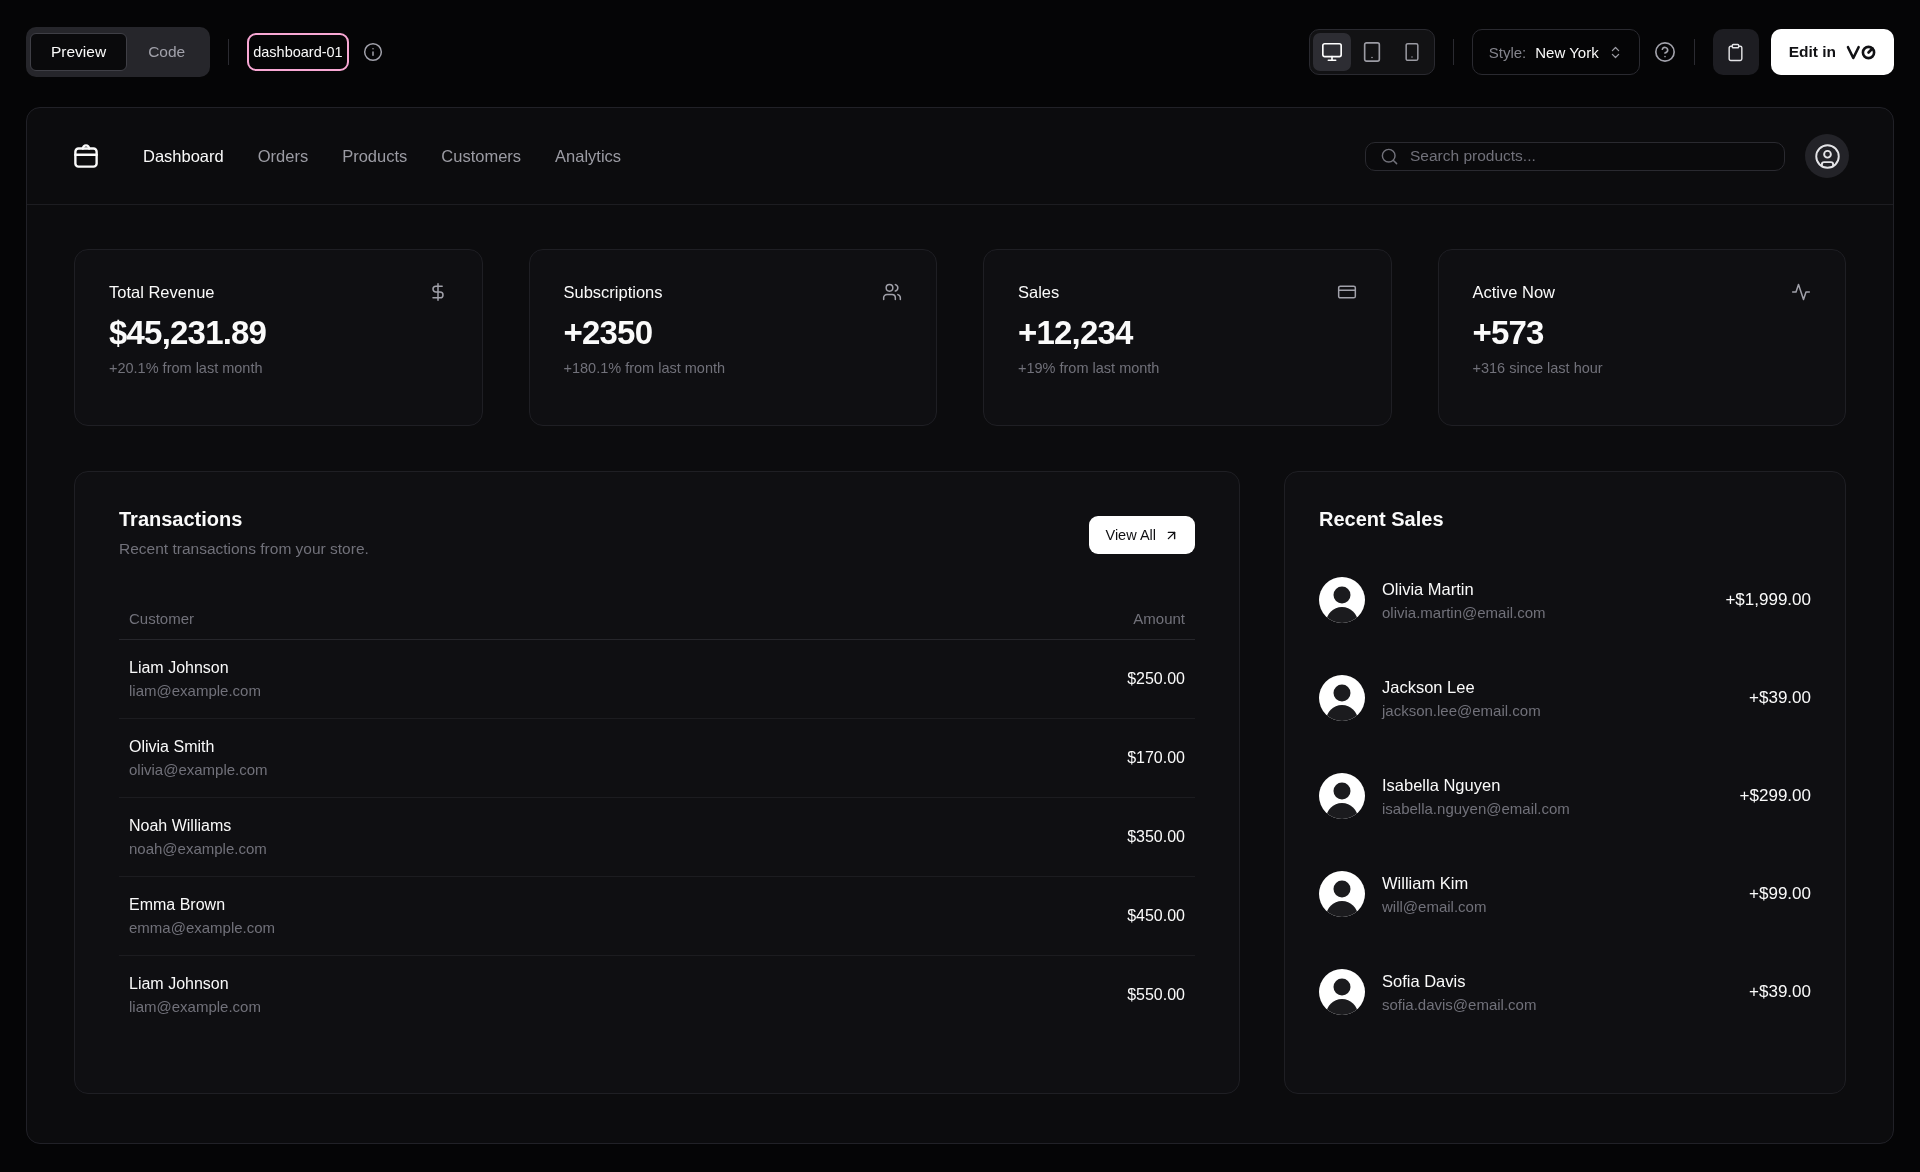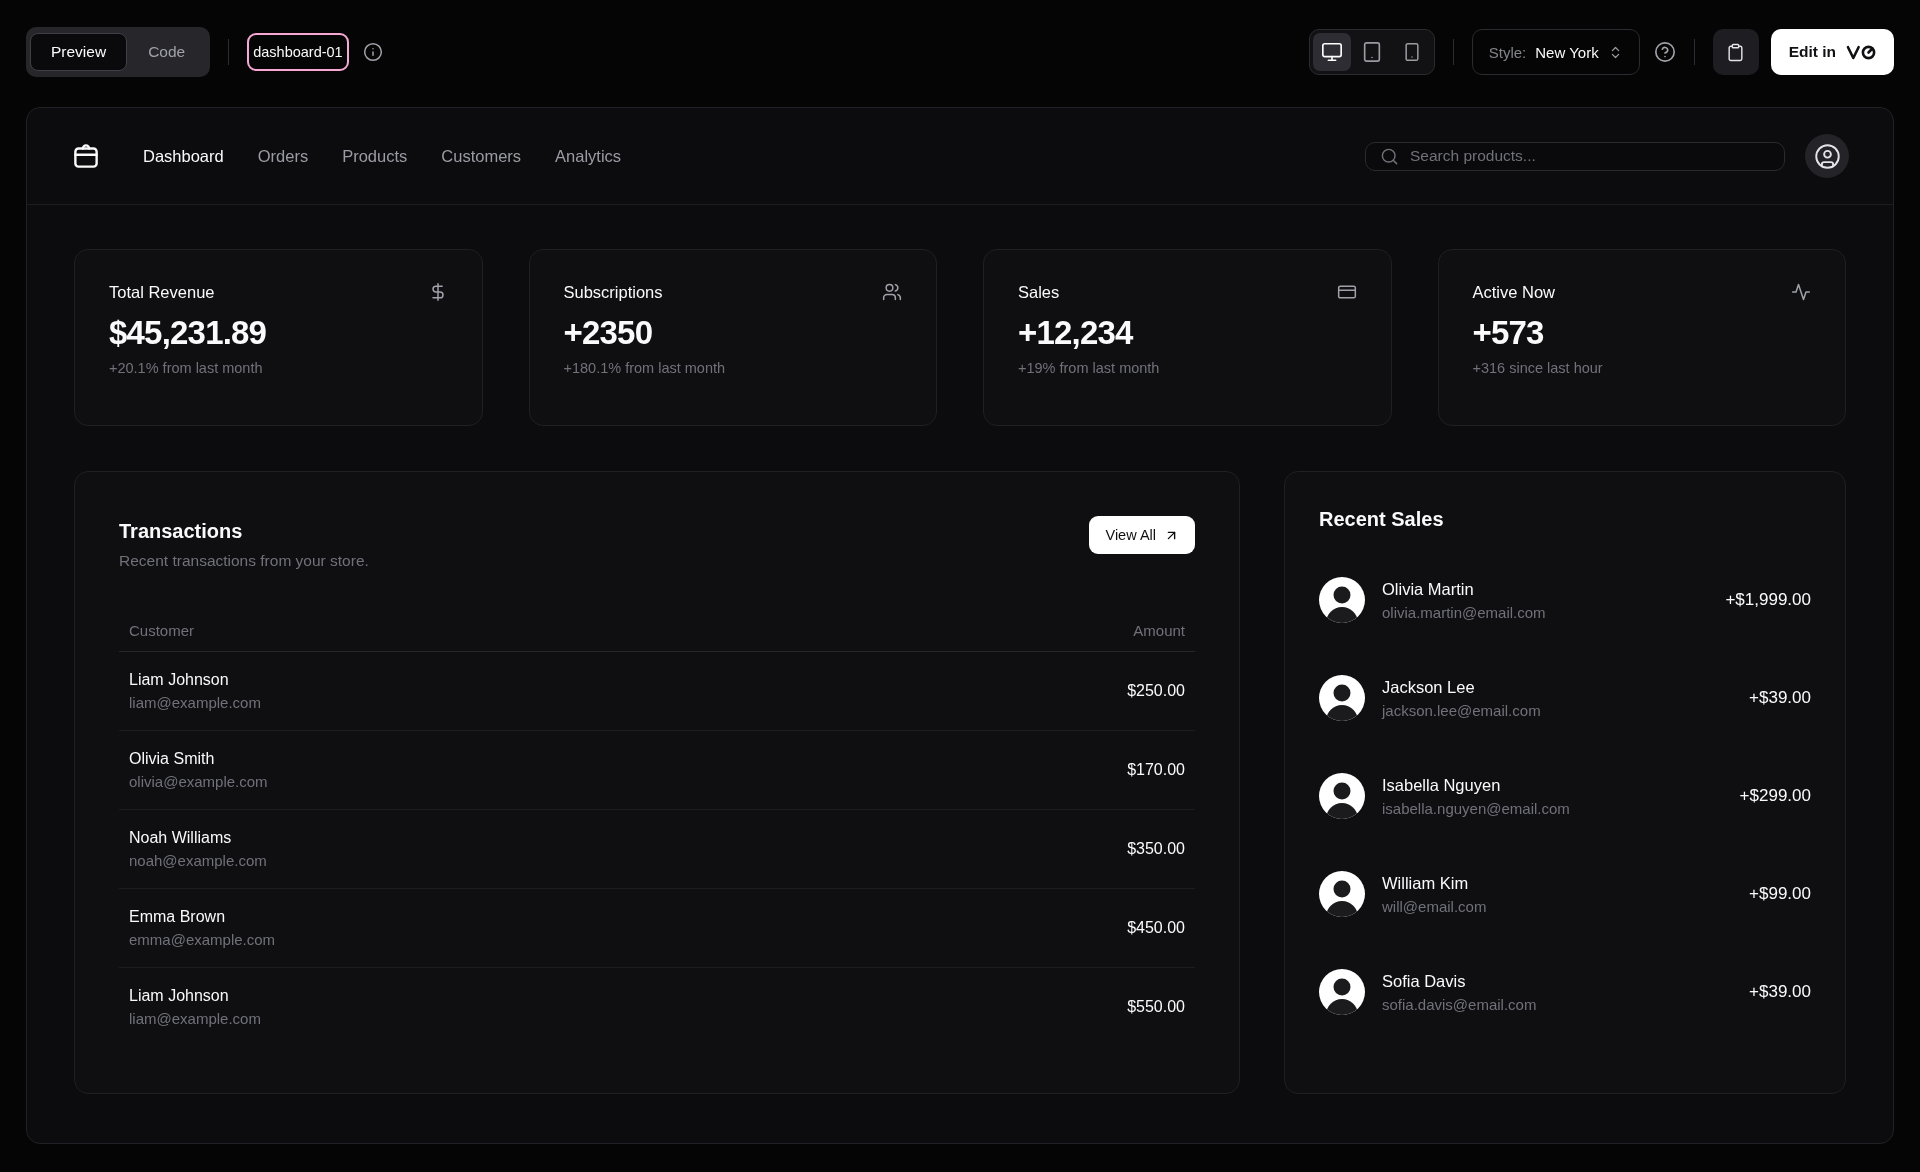--- a/index.html
+++ b/index.html
@@ -23,21 +23,21 @@
 
   .tabs {
     background: #26262b; border-radius: 10px; padding: 4px;
     display: flex; align-items: center; height: 50px;
   }
   .tab {
     border: 1px solid transparent; background: transparent; color: #a1a1aa;
     font: 500 15.5px "Liberation Sans", sans-serif;
     padding: 9px 20px; border-radius: 8px; cursor: pointer;
   }
-  .tab.active { background: #0a0a0c; color: #fafafa; border-color: #3f3f46; }
+  .tab.active { background: #0a0a0c; color: #fafafa; border-color: #3f3f46; border-radius: 6px; }
 
   .badge {
     border: 2px solid #f9a8d4; border-radius: 9px; padding: 9px 4px;
     font: 500 14.5px "Liberation Sans", sans-serif; color: #fafafa;
   }
   .ghost-icon { color: #a1a1aa; margin-left: 14px; background: none; border: none; cursor: pointer; }
 
   .device-group {
     display: flex; align-items: center; gap: 2px;
     border: 1px solid #2a2a30; background: #121214;
@@ -112,21 +112,21 @@
   .stat-head { display: flex; align-items: center; justify-content: space-between; }
   .stat-title { font: 500 16.5px "Liberation Sans", sans-serif; color: #fafafa; }
   .stat-icon { color: #a1a1aa; }
   .stat-value { margin-top: 12px; font: 700 33px "Liberation Sans", sans-serif; letter-spacing: -0.8px; color: #fafafa; }
   .stat-change { margin-top: 8px; font: 400 14.5px "Liberation Sans", sans-serif; color: #71717a; }
 
   .main-row { display: flex; gap: 44px; margin-top: 45px; }
 
   
   .tx-card { width: 1166px; min-height: 623px; padding: 36px 44px; position: relative; }
-  .tx-title { font: 600 20px "Liberation Sans", sans-serif; color: #fafafa; margin-top: 12px; }
+  .tx-title { font: 600 20px "Liberation Sans", sans-serif; color: #fafafa; }
   .tx-sub { margin-top: 9px; font: 400 15.5px "Liberation Sans", sans-serif; color: #71717a; }
   .view-all {
     position: absolute; top: 44px; right: 44px;
     background: #ffffff; color: #0f0f12; border: none; border-radius: 9px;
     padding: 11px 16px; font: 500 14.5px "Liberation Sans", sans-serif;
     display: flex; align-items: center; gap: 8px; cursor: pointer;
   }
   .table { margin-top: 40px; }
   .t-hrow {
     display: flex; justify-content: space-between; align-items: center;

